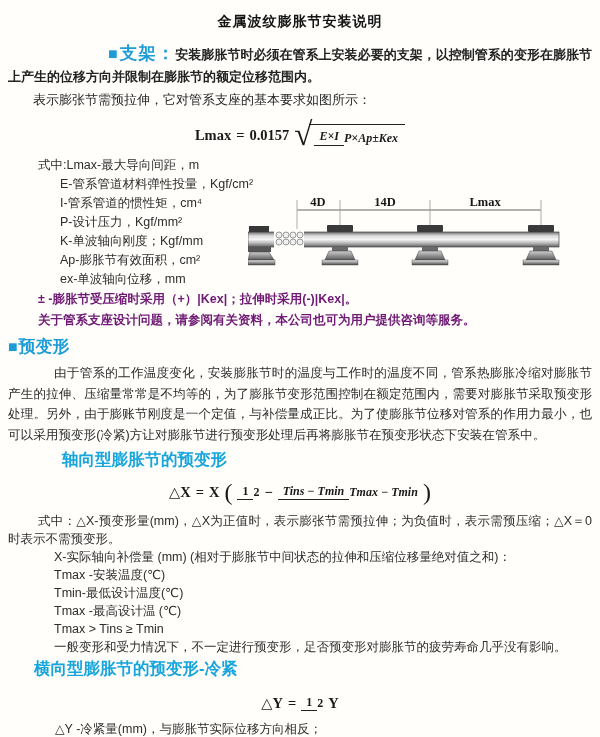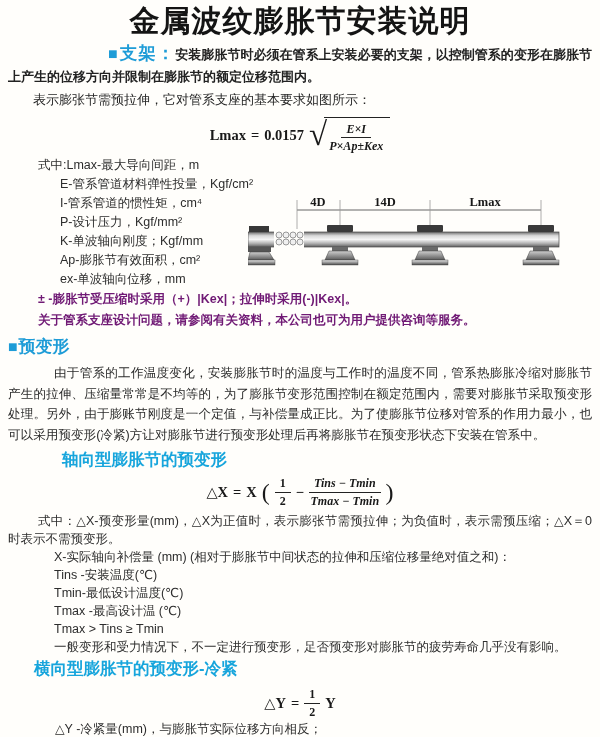--- a/index.html
+++ b/index.html
@@ -2,21 +2,21 @@
 <html><head>
 <meta charset="utf-8">
 <style>
   html,body{margin:0;padding:0;background:#f6f7f5;}
   .page{
     position:relative;width:600px;height:737px;margin:0 auto;
     background:#fffefb;overflow:hidden;color:#2f2f2f;
     font-family:"Liberation Sans","DejaVu Sans",sans-serif;
   }
   
-  .title{margin:6px 0 0;text-align:center;font-size:30px;line-height:30px;
+  .title{margin:6px 0 0;text-align:center;font-size:14px;line-height:30px;
     font-weight:bold;color:#141414;letter-spacing:1px;}
   .sec-head-inline{font-size:17.5px;font-weight:bold;color:#1e9cd7;letter-spacing:1px;}
   .sq{display:inline-block;font-size:16px;color:#1e9cd7;margin-right:1px;font-style:normal;}
   .h2{margin:6px 8px 0 8px;font-size:17px;line-height:21px;font-weight:bold;color:#1e9cd7;font-family:Liberation Mono, monospace;}
   .h3{font-size:16.5px;line-height:21px;font-weight:bold;color:#17a5dc;}
   .h3.axial{margin:4px 0 0 62px;}
   .h3.lateral{margin:2px 0 0 34px;}
   
   .intro{margin:6px 8px 0;font-size:13px;line-height:22px;font-weight:bold;
     color:#222;text-indent:50px;text-align:justify;}
@@ -32,21 +32,21 @@
   .axlines .l-item{padding-left:46px;}
   .lastline{margin:2px 8px 0;padding-left:47px;font-size:12.5px;line-height:17px;color:#2d2d2d;}
   
   .formula{display:flex;justify-content:center;align-items:center;gap:5px;
     font-family:"Liberation Serif","DejaVu Serif",serif;font-weight:bold;color:#191919;}
   .f1{margin:6px auto 2px;font-size:14.5px;height:38px;}
   .f2{margin:4px auto 2px;font-size:14.5px;height:36px;}
   .f3{margin:8px auto 2px;font-size:14.5px;height:32px;}
   .rad{font-size:33px;font-weight:normal;line-height:0.9;margin-right:-3px;}
   .under-root{border-top:1.6px solid #222;padding:2px 7px 0 5px;}
-  .frac{display:inline-flex;flex-direction:column;align-items:center;
+  .frac{display:inline-flex;flex-direction:row;align-items:center;
     font-size:12px;line-height:1.2;font-weight:bold;}
   .frac .num{border-bottom:1px solid #222;padding:0 5px 1px;}
   .frac .den{padding-top:1px;}
   .frac.ital{font-style:italic;}
   .paren{font-size:24px;font-weight:normal;line-height:1;}
   
   .diagram{position:absolute;left:248px;top:194px;width:322px;height:100px;z-index:1;}
   .dim-label{font-family:"Liberation Serif","DejaVu Serif",serif;font-weight:bold;
     font-size:12.5px;fill:#181818;}
 </style>
@@ -184,21 +184,21 @@
     <span class="frac ital">
       <span class="num">Tins − Tmin</span>
       <span class="den">Tmax − Tmin</span>
     </span>
     <span class="paren">)</span>
   </div>
 
   <div class="axlines">
     <div class="l-first">式中：△X-预变形量(mm)，△X为正值时，表示膨张节需预拉伸；为负值时，表示需预压缩；△X＝0时表示不需预变形。</div>
     <div class="l-item">X-实际轴向补偿量 (mm) (相对于膨胀节中间状态的拉伸和压缩位移量绝对值之和)：</div>
-    <div class="l-item">Tins -安装温度(℃)</div>
+    <div class="l-item">Tmax -安装温度(℃)</div>
     <div class="l-item">Tmin-最低设计温度(℃)</div>
     <div class="l-item">Tmax -最高设计温 (℃)</div>
     <div class="l-item">Tmax &gt; Tins ≥ Tmin</div>
     <div class="l-item">一般变形和受力情况下，不一定进行预变形，足否预变形对膨胀节的疲劳寿命几乎没有影响。</div>
   </div>
 
   <h3 class="h3 lateral">横向型膨胀节的预变形-冷紧</h3>
 
   <div class="formula f3">
     <span>△Y</span>

